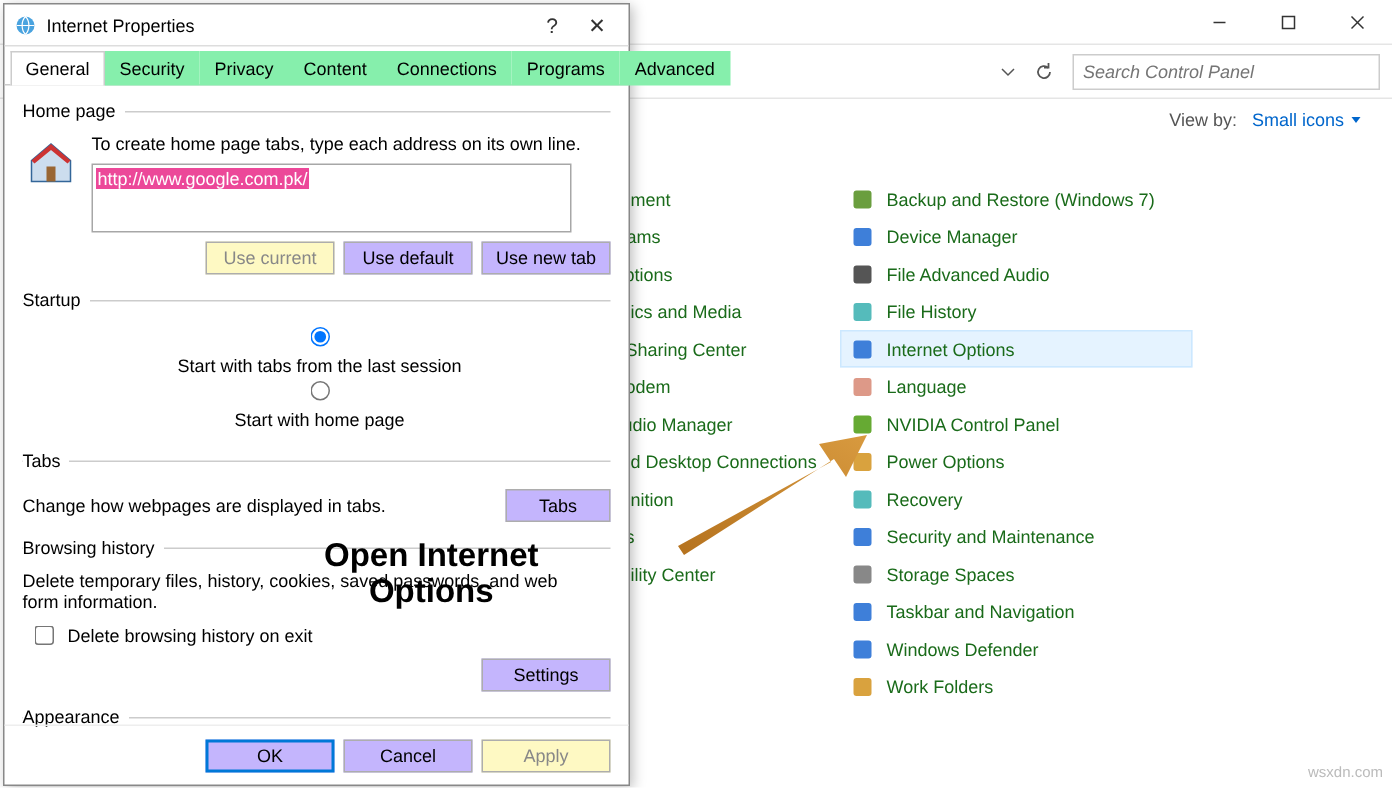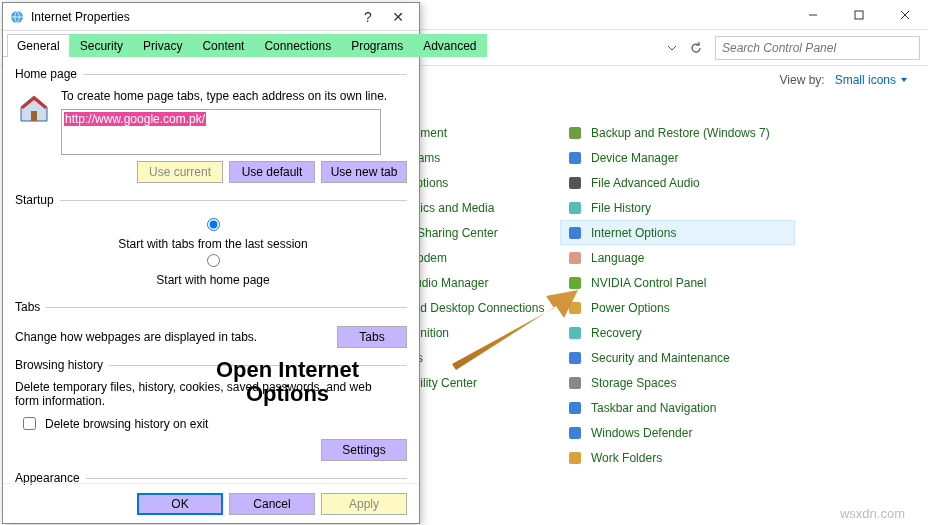--- a/index.html
+++ b/index.html
@@ -18,21 +18,21 @@
 .cp-viewby { height:28px; display:flex; justify-content:flex-end; align-items:center; padding:6px 20px 6px 0; gap:10px; }
 .cp-viewby .lbl { color:#555; font-size:12px;}
 .cp-viewby .val { color:#0066cc; font-size:12px; display:flex; align-items:center; gap:4px;}
 .cp-content { position:absolute; left:400px; right:12px; top:100px; bottom:4px; overflow:hidden;}
 .cp-col { position:absolute; top:20px; width:235px; }
 .cp-col.colA { left:0; }
 .cp-col.colB { left:160px; }
 .cp-item { height:25px; display:flex; align-items:center; gap:8px; padding:0 6px; font-size:12px; color:#1a6b1a; cursor:default; border:1px solid transparent; white-space:nowrap;}
 .cp-item .ic { width:16px; height:16px; display:flex; align-items:center; justify-content:center; flex:0 0 16px;}
 .cp-item.hl { background:#e5f3ff; border:1px solid #cce8ff; }
-.watermark { position:absolute; right:23px; bottom:4px; font-size:13px; color:#bbb; }
+.watermark { position:absolute; right:6px; bottom:4px; font-size:10px; color:#bbb; }
 
 
 .dlg { position:absolute; left:2px; top:2px; width:418px; height:522px; background:#fff; border:1px solid #888; box-shadow:2px 2px 8px rgba(0,0,0,.25); }
 .dlg-titlebar { height:28px; display:flex; align-items:center; padding:0 6px; border-bottom:1px solid #ddd;}
 .dlg-titlebar .ic { width:16px; height:16px; margin-right:6px;}
 .dlg-titlebar .ttl { font-size:12px; flex:1;}
 .dlg-titlebar .tb-btn { width:30px; height:22px; display:flex; align-items:center; justify-content:center; font-size:14px; color:#333;}
 .dlg-tabs { display:flex; padding: 2px 4px 0 4px; border-bottom:1px solid #ccc; gap:0; font-size:12px;}
 .dlg-tabs .tab { padding:4px 9px; border:1px solid transparent; border-bottom:none; position:relative; top:1px; background:#86efac;}
 .dlg-tabs .tab.active { border-color:#ccc; background:#fff;}

